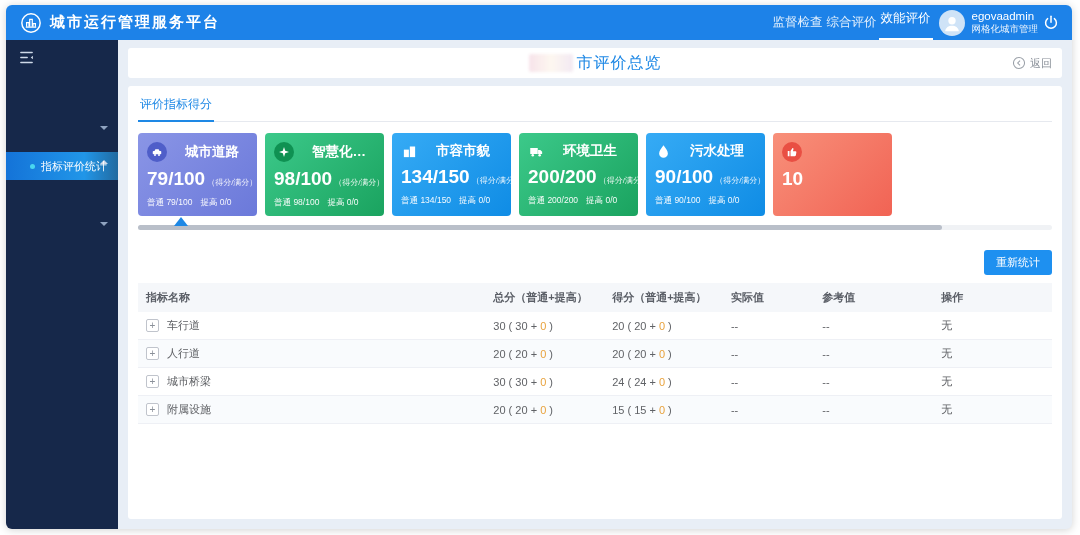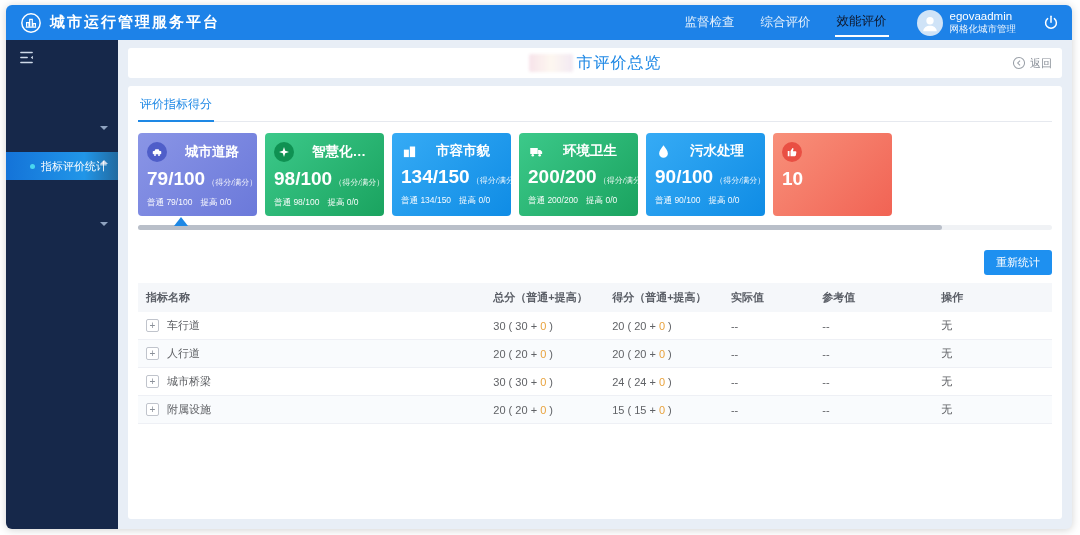--- a/index.html
+++ b/index.html
@@ -4,23 +4,23 @@
 <style>
   * { margin:0; padding:0; box-sizing:border-box; }
   html,body { width:1080px; height:535px; background:#fff; font-family:"Liberation Sans","DejaVu Sans",sans-serif; overflow:hidden; }
   .app { position:absolute; left:6px; top:5px; width:1066px; height:524px; border-radius:6px; overflow:hidden; box-shadow:0 1px 8px rgba(0,0,0,.18); background:#e8eef6; }
 
   
   .hdr { height:35px; background:#1d82e8; display:flex; align-items:center; justify-content:space-between; padding:0 12px 0 14px; }
   .hdr-left { display:flex; align-items:center; gap:8px; }
   .logo { width:22px; height:22px; display:flex; }
   .hdr-title { color:#fff; font-size:15px; font-weight:bold; letter-spacing:2px; }
-  .hdr-right { display:flex; align-items:center; gap:22px; }
+  .hdr-right { display:flex; align-items:center; }
   .nav-item { color:rgba(255,255,255,.88); font-size:12.5px; padding:4px 2px; cursor:pointer; }
-  .nav-item.active { color:#0f172a; border-bottom:2px solid #fff; padding-bottom:5px; }
+  .nav-item.active { color:#ffffff; border-bottom:2px solid #fff; padding-bottom:11px; }
   .userbox { display:flex; align-items:center; gap:7px; margin-left:6px; }
   .avatar { width:26px; height:26px; border-radius:50%; background:#cfe3f7; display:flex; align-items:center; justify-content:center; overflow:hidden; }
   .uname { color:#fff; font-size:11.5px; line-height:13px; }
   .uorg  { color:rgba(255,255,255,.92); font-size:9.5px; line-height:12px; }
   .pwr { width:18px; height:18px; display:flex; margin-left:4px; cursor:pointer; }
 
   
   .body-row { display:flex; height:489px; }
   .sidebar { width:112px; background:#16284a; flex:none; color:#c3cede; }
   .fold { padding:9px 12px 8px; }

